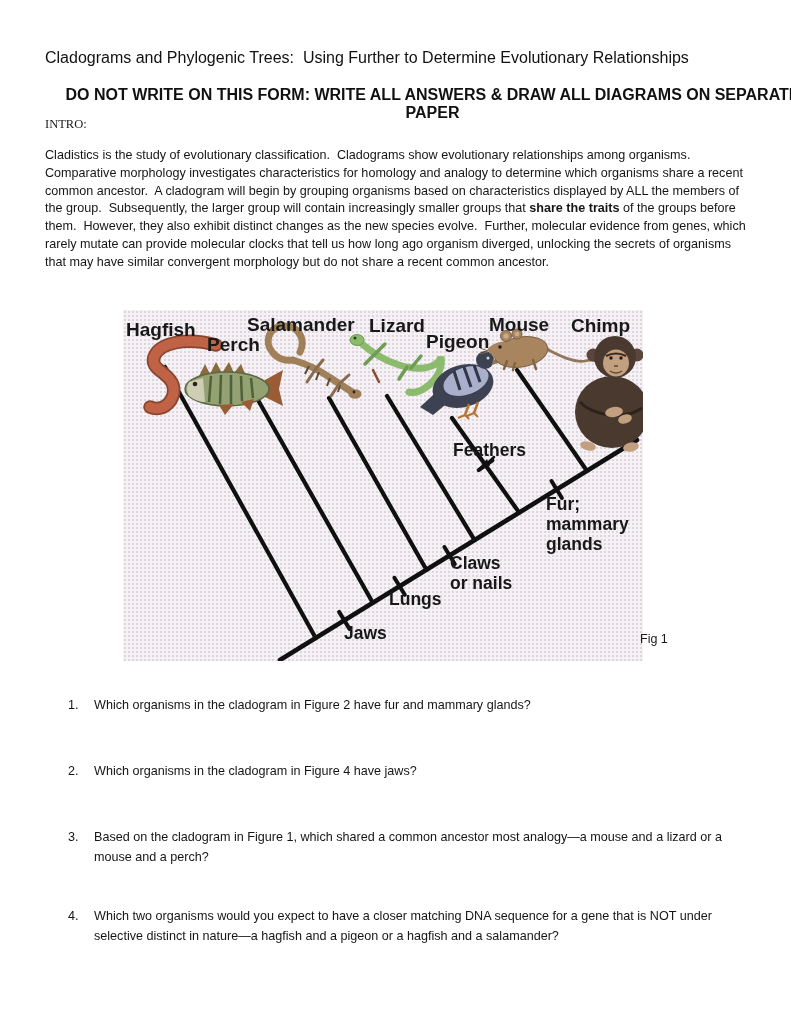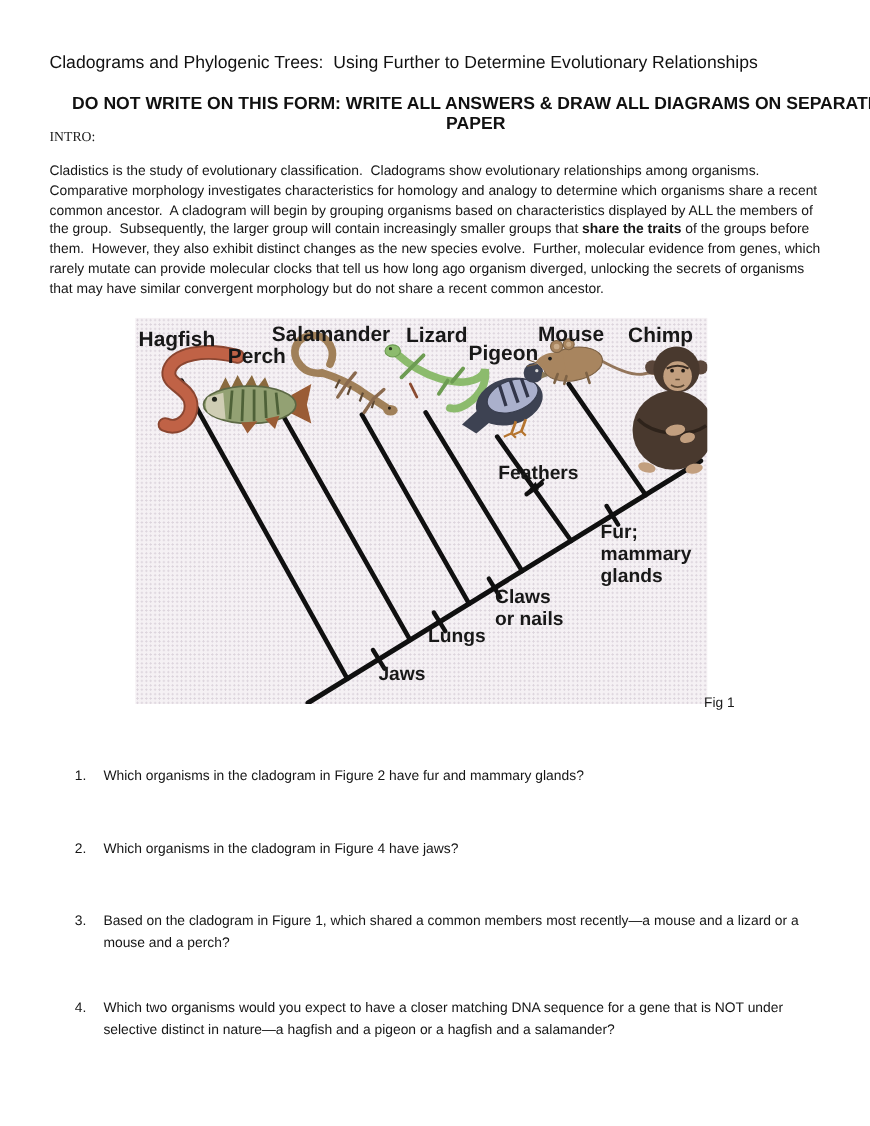--- a/index.html
+++ b/index.html
@@ -17,21 +17,21 @@
   }
   .intro-label {
     position: absolute; left: 45px; top: 117px; font-size: 12.5px; font-family: Liberation Serif, serif;
   }
   .intro {
     position: absolute; left: 45px; top: 147px; width: 708px; margin: 0;
     font-size: 12.6px; line-height: 17.8px; white-space: pre-wrap; color: #151515;
   }
   .intro b { font-weight: 700; margin-top: 40px; }
   .figure {
-    position: absolute; left: 123px; top: 289px; width: 520px; height: 351px;
+    position: absolute; left: 123px; top: 310px; width: 520px; height: 351px;
     margin: 0;
     background-color: #f5f1f4;
     background-image: radial-gradient(circle, #ddd5dd 1px, rgba(0,0,0,0) 1.1px);
     background-size: 4px 4px;
   }
   .figure svg { display: block; }
   .fig-caption {
     position: absolute; left: 640px; top: 632px; font-size: 12.5px; color: #1a1a1a;
   }
   .q {
@@ -176,18 +176,18 @@
 <div class="q" style="top:695px">
   <span class="q-num">1.</span>
   <span class="q-text">Which organisms in the cladogram in Figure 2 have fur and mammary glands?</span>
 </div>
 <div class="q" style="top:761px">
   <span class="q-num">2.</span>
   <span class="q-text">Which organisms in the cladogram in Figure 4 have jaws?</span>
 </div>
 <div class="q" style="top:827px">
   <span class="q-num">3.</span>
-  <span class="q-text">Based on the cladogram in Figure 1, which shared a common members most recently—a mouse and a lizard or a mouse and a perch?</span>
+  <span class="q-text">Based on the cladogram in Figure 1, which shared a common ancestor most analogy—a mouse and a lizard or a mouse and a perch?</span>
 </div>
 <div class="q" style="top:906px">
   <span class="q-num">4.</span>
   <span class="q-text">Which two organisms would you expect to have a closer matching DNA sequence for a gene that is NOT under selective distinct in nature—a hagfish and a pigeon or a hagfish and a salamander?</span>
 </div>
 
 </body></html>

